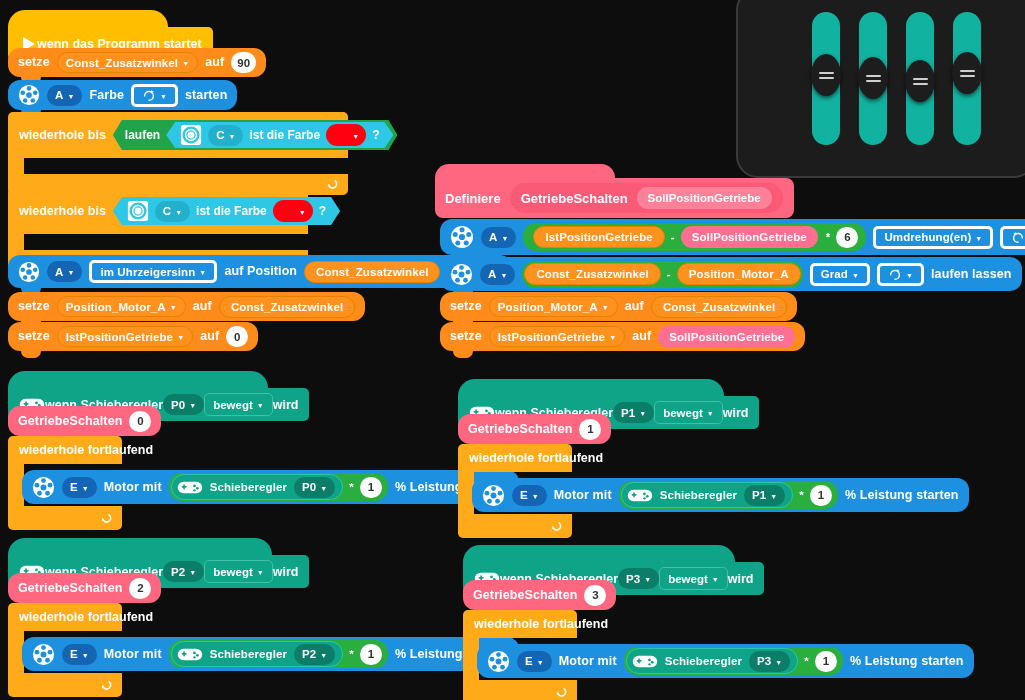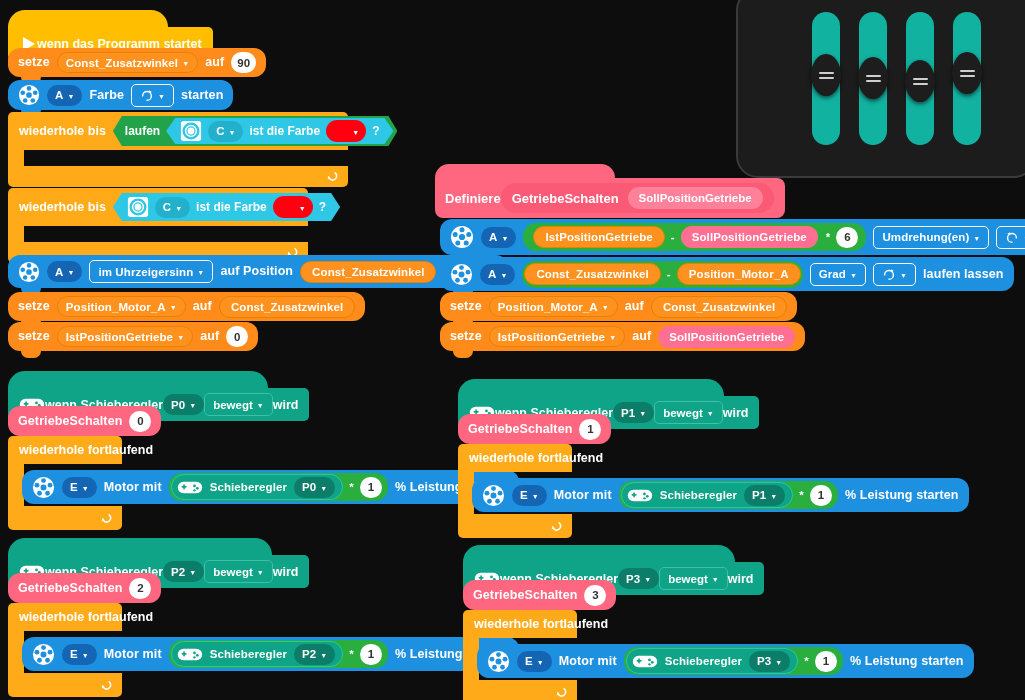--- a/index.html
+++ b/index.html
@@ -48,21 +48,21 @@
   
   .fld {
     display:inline-flex; align-items:center; gap:4px;
     height:21px; padding:0 8px;
     border-radius:11px;
     font-size:11.5px; font-weight:bold;
     color:#fff;
   }
   .fld.dark-blue { background:#1565b5; }
   .fld.dark-ctrl { background:#0b7d69; }
-  .fld.outline-blue{ background:transparent; border:1px solid #ffffff; border-radius:5px; height:23px;}
+  .fld.outline-blue{ background:transparent; border:3px solid #ffffff; border-radius:5px; height:23px;}
   .fld.outline-ctrl{ background:transparent; border:1px solid #3fc0a7; border-radius:5px; height:23px;}
   .fld.var-orange { background:#ff921f; border:1.5px solid #e58200; }
   .fld.sensor-blue{ background:#23b0cc; }
 
   .num {
     display:inline-flex; align-items:center; justify-content:center;
     min-width:22px; height:21px; padding:0 6px;
     border-radius:11px; background:#fff; color:#333;
     font-size:11.5px; font-weight:bold;
   }
@@ -102,21 +102,21 @@
     border-radius:13px; background:#0fa388;
     border:1.5px solid #27c9a4;
     color:#fff; font-size:11.5px; font-weight:bold;
   }
 
   
   .cblock{ position:absolute; }
   .cblock .c-head{
     position:relative;
     display:flex; align-items:center; gap:7px;
-    height:38px; padding:0 11px;
+    height:46px; padding:0 11px;
     border-radius:5px 5px 0 0;
     color:#fff; font-size:12.5px; font-weight:bold;
     white-space:nowrap;
   }
   .cblock .c-arm{ width:16px; }
   .cblock .c-foot{
     position:relative;
     height:21px;
     border-radius:0 0 5px 5px;
     display:flex; align-items:center; justify-content:flex-end;
@@ -154,21 +154,21 @@
     width:40px; height:22px; border-radius:11px;
     background:#ff0010; padding-right:7px;
   }
 
   
   .define{
     position:absolute;
   }
   .define .d-top{ height:14px; width:180px; border-radius:30px 30px 0 0; background:#ff6680; }
   .define .d-body{
-    display:flex; align-items:center; 
+    display:flex; align-items:center; gap:9px;
     height:40px; padding:0 11px 0 10px;
     border-radius:0 8px 8px 8px; background:#ff6680;
     color:#fff; font-size:13px; font-weight:bold; white-space:nowrap;
   }
   .define .proto{
     display:flex; align-items:center; gap:9px;
     height:30px; padding:0 11px; border-radius:15px;
     background:#fa5a75;
   }
 

